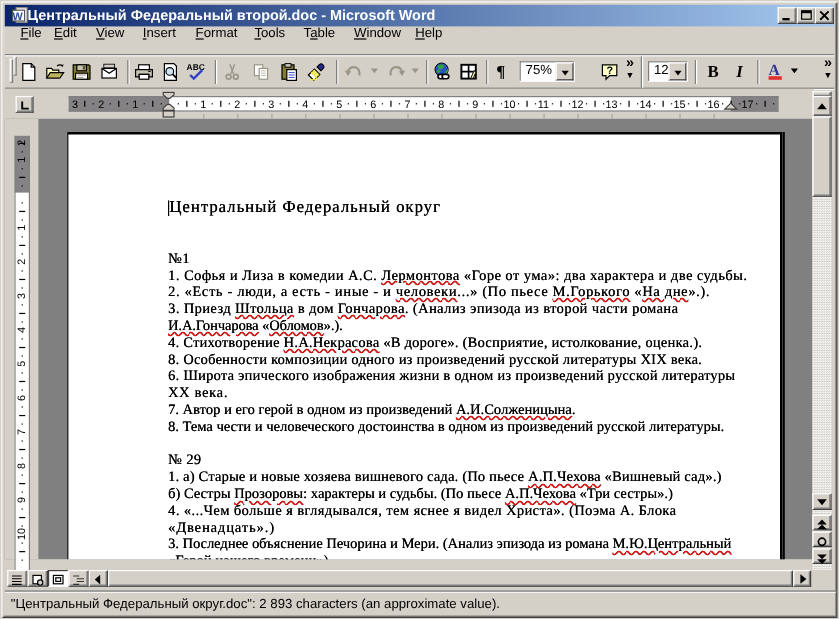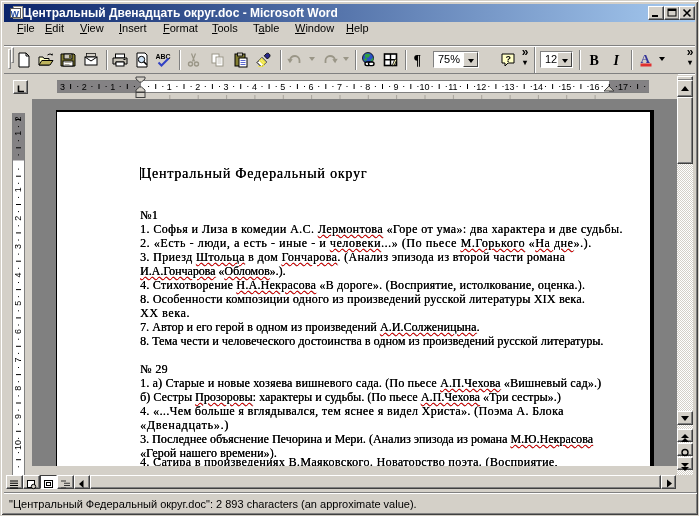--- a/index.html
+++ b/index.html
@@ -50,21 +50,21 @@
 .arr { position:absolute; }
 </style></head>
 <body>
 <div id="win">
   <div id="title">
     <svg width="16" height="16" style="position:absolute;left:5px;top:1px">
         <rect x="4.5" y="1.5" width="9" height="12" fill="#fff" stroke="#9a9687"></rect>
         <rect x="1.5" y="3.5" width="10" height="9" fill="#fff" stroke="#555"></rect>
         <text x="1.5" y="11.5" font-size="9" font-weight="bold" fill="#2a50a0" font-family="Liberation Sans">W</text>
       </svg>
-    <span class="txt">Центральный Двенадцать округ.doc - Microsoft Word</span>
+    <span class="txt">Центральный Федеральный второй.doc - Microsoft Word</span>
     <div class="wbtn" style="right:31px">
         <svg width="12" height="10">
           <rect x="2" y="7" width="6" height="2" fill="#000"></rect>
         </svg>
       </div>
     <div class="wbtn" style="right:15px">
         <svg width="12" height="10">
           <rect x="2" y="1" width="8" height="7" fill="none" stroke="#000" stroke-width="1"></rect>
           <rect x="2" y="1" width="8" height="2" fill="#000"></rect>
         </svg>
@@ -370,30 +370,31 @@
       <div id="dtitle">Центральный Федеральный округ</div>
       <div class="cursor"></div>
       <div id="dbody">
 <div class="ln">№1</div>
 <div class="ln" style="letter-spacing:0.415px">1. Софья и Лиза в комедии А.С. <span class="sq">Лермонтова</span> «Горе от ума»: два характера и две судьбы.</div>
 <div class="ln" style="letter-spacing:0.570px">2. «Есть - люди, а есть - иные - и <span class="sq">человеки</span>...» (По пьесе <span class="sq">М.Горького</span> «<span class="sq">На дне</span>».).</div>
 <div class="ln">3. Приезд <span class="sq">Штольца</span> в дом <span class="sq">Гончарова</span>. (Анализ эпизода из второй части романа</div>
 <div class="ln" style="letter-spacing:-0.034px"><span class="sq">И.А.Гончарова</span> «<span class="sq">Обломов</span>».).</div>
 <div class="ln" style="letter-spacing:0.241px">4. Стихотворение <span class="sq">Н.А.Некрасова</span> «В дороге». (Восприятие, истолкование, оценка.).</div>
 <div class="ln" style="letter-spacing:0.229px">8. Особенности композиции одного из произведений русской литературы XIX века.</div>
+<div class="ln" style="letter-spacing:0.228px">6. Широта эпического изображения жизни в одном из произведений русской литературы</div>
 <div class="ln" style="letter-spacing:0.595px">XX века.</div>
 <div class="ln" style="letter-spacing:0.055px">7. Автор и его герой в одном из произведений <span class="sq">А.И.Солженицына</span>.</div>
 <div class="ln" style="letter-spacing:0.044px">8. Тема чести и человеческого достоинства в одном из произведений русской литературы.</div>
 <div class="ln">&nbsp;</div>
 <div class="ln">№ 29</div>
 <div class="ln" style="letter-spacing:0.189px">1. а) Старые и новые хозяева вишневого сада. (По пьесе <span class="sq">А.П.Чехова</span> «Вишневый сад».)</div>
 <div class="ln" style="letter-spacing:0.045px">б) Сестры <span class="sq">Прозоровы</span>: характеры и судьбы. (По пьесе <span class="sq">А.П.Чехова</span> «Три сестры».)</div>
 <div class="ln">4. «...Чем больше я вглядывался, тем яснее я видел Христа». (Поэма А. Блока</div>
 <div class="ln" style="letter-spacing:0.784px">«Двенадцать».)</div>
-<div class="ln" style="letter-spacing:0.022px">3. Последнее объяснение Печорина и Мери. (Анализ эпизода из романа <span class="sq">М.Ю.Некрасова</span></div>
+<div class="ln" style="letter-spacing:0.022px">3. Последнее объяснение Печорина и Мери. (Анализ эпизода из романа <span class="sq">М.Ю.Центральный</span></div>
 <div class="ln" style="letter-spacing:0.099px">«Герой нашего времени»).</div>
 <div class="ln">
             <span style="display:block;margin-top:-5px">4. Сатира в произведениях В.Маяковского. Новаторство поэта. (Восприятие,</span>
           </div>
       </div>
     </div>
   </div>
   <svg width="13" height="362" style="position:absolute;left:11px;top:112px">
       <rect x="0" y="0" width="13" height="362" fill="#848284"></rect>
       <rect x="0" y="47.5" width="13" height="314.5" fill="#ffffff"></rect>

